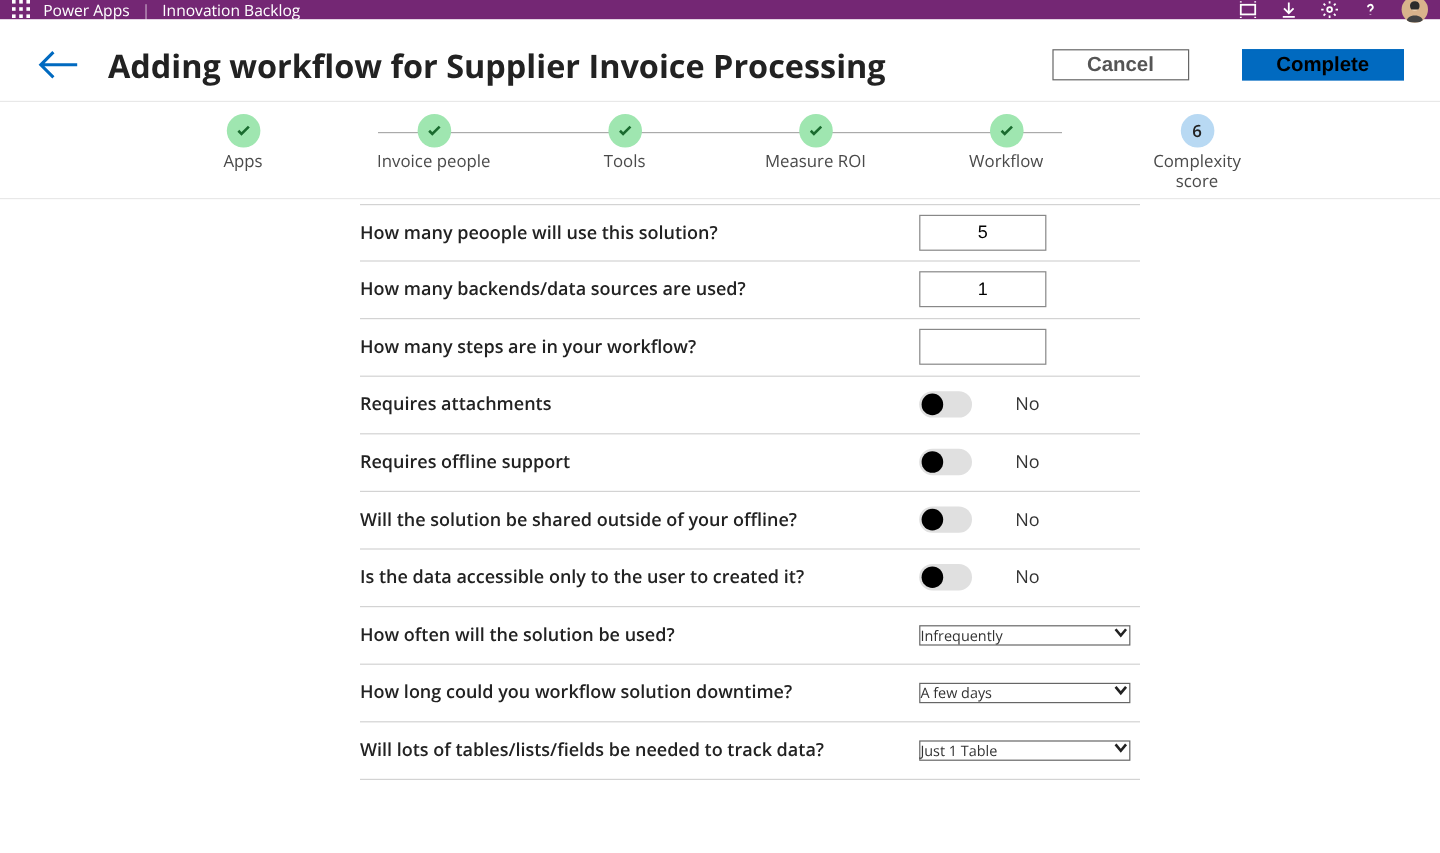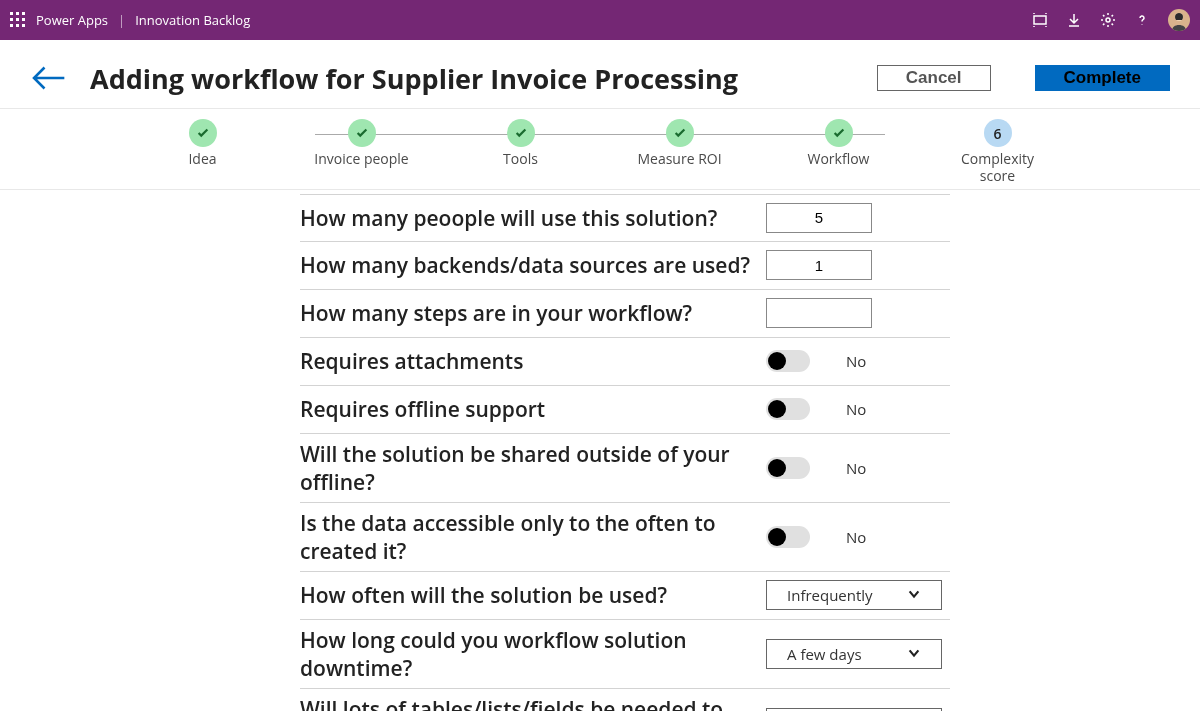--- a/index.html
+++ b/index.html
@@ -1,19 +1,19 @@
 <!DOCTYPE html>
 <html><head>
 <meta charset="utf-8">
 <style>
   * { box-sizing: border-box; margin: 0; padding: 0; }
   body { font-family: "Segoe UI", "Open Sans", Arial, sans-serif; background: #fff; color: #333; width: 1200px; height: 711px; overflow: hidden; }
 
   
-  .appbar { background: #742774; height: 40px; display: flex; align-items: center; color: #fff; font-size: 13px; padding: 0 10px; }
+  .appbar { background: #742774; height: 16px; display: flex; align-items: center; color: #fff; font-size: 13px; padding: 0 10px; }
   .appbar .left { display: flex; align-items: center; gap: 10px; }
   .appbar .waffle { width: 16px; height: 16px; position: relative; }
   .appbar .waffle span { position: absolute; width: 3px; height: 3px; background: #fff; }
   .appbar .waffle span:nth-child(1){top:0;left:0;} .appbar .waffle span:nth-child(2){top:0;left:6px;} .appbar .waffle span:nth-child(3){top:0;left:12px;}
   .appbar .waffle span:nth-child(4){top:6px;left:0;} .appbar .waffle span:nth-child(5){top:6px;left:6px;} .appbar .waffle span:nth-child(6){top:6px;left:12px;}
   .appbar .waffle span:nth-child(7){top:12px;left:0;} .appbar .waffle span:nth-child(8){top:12px;left:6px;} .appbar .waffle span:nth-child(9){top:12px;left:12px;}
   .appbar .sep { opacity: .6; }
   .appbar .spacer { flex: 1; }
   .appbar .right { display: flex; align-items: center; gap: 18px; }
   .appbar .icon { width: 16px; height: 16px; display: flex; align-items: center; justify-content: center; }
@@ -38,27 +38,27 @@
   .step .dot { width: 28px; height: 28px; border-radius: 50%; margin: 0 auto; display: flex; align-items:center; justify-content:center; font-size: 14px; font-weight:600; }
   .step.done .dot { background: #9fe6b0; }
   .step.done .dot svg { stroke: #1a6b2f; stroke-width: 2.5; fill:none; }
   .step.current .dot { background: #b8d9f3; color: #222; }
   .step .lbl { font-size: 14px; color: #4a4a4a; margin-top: 4px; line-height: 1.2; }
 
   
   .form { width: 650px; margin-left: 300px; margin-top: 4px; }
   .row { display: flex; align-items: center; min-height: 48px; border-bottom: 1px solid #d3d3d3; }
   .row:first-child { border-top: 1px solid #d3d3d3; }
-  .row .q { flex: 0 0 466px; font-size: 21px; font-weight: 600; color: #222; padding: 6px 0; }
+  .row .q { flex: 0 0 466px; font-size: 15px; font-weight: 600; color: #222; padding: 6px 0; }
   .row .ctrl { flex: 1; display: flex; align-items: center; }
   .num-input { width: 106px; height: 30px; border: 1px solid #888; text-align: center; font-size: 15px; }
   .toggle { position: relative; width: 44px; height: 22px; background: #e0e0e0; border-radius: 11px; cursor:pointer; }
   .toggle .knob { position: absolute; left: 2px; top: 2px; width: 18px; height: 18px; background: #000; border-radius: 50%; }
   .toggle-label { margin-left: 36px; font-size: 15px; color: #333; }
-  .select { width: 176px; height: 30px; border: 1px solid #666; display: flex; align-items:center; padding: 0 20px; font-size: 15px; color: #333; justify-content: space-between; cursor:pointer; }
+  .select { width: 176px; height: 17px; border: 1px solid #666; display: flex; align-items:center; padding: 0 0; font-size: 12px; color: #333; justify-content: space-between; cursor:pointer; }
   .select .chev svg { stroke: #222; stroke-width: 2.5; fill: none; width: 14px; height: 14px; }
 </style>
 </head>
 <body>
 
 <div class="appbar">
   <div class="left">
     <div class="waffle">
       <span></span>
         <span></span>
@@ -121,21 +121,21 @@
 
 <div class="stepper-wrap">
   <div class="stepper">
     <div class="line"></div>
     <div class="step done">
       <div class="dot">
           <svg viewBox="0 0 16 16" width="14" height="14">
             <path d="M3 8l3 3 7-7"></path>
           </svg>
         </div>
-      <div class="lbl">Idea</div>
+      <div class="lbl">Apps</div>
     </div>
     <div class="step done">
       <div class="dot">
           <svg viewBox="0 0 16 16" width="14" height="14">
             <path d="M3 8l3 3 7-7"></path>
           </svg>
         </div>
       <div class="lbl">Invoice people</div>
     </div>
     <div class="step done">
@@ -216,21 +216,21 @@
     <div class="q">Will the solution be shared  outside of your offline?</div>
     <div class="ctrl">
       <div class="toggle">
           <div class="knob"></div>
         </div>
       <span class="toggle-label">No</span>
     </div>
   </div>
 
   <div class="row">
-    <div class="q">Is the data accessible only to the often to created it?</div>
+    <div class="q">Is the data accessible only to the user to created it?</div>
     <div class="ctrl">
       <div class="toggle">
           <div class="knob"></div>
         </div>
       <span class="toggle-label">No</span>
     </div>
   </div>
 
   <div class="row">
     <div class="q">How often will the solution be used?</div>

